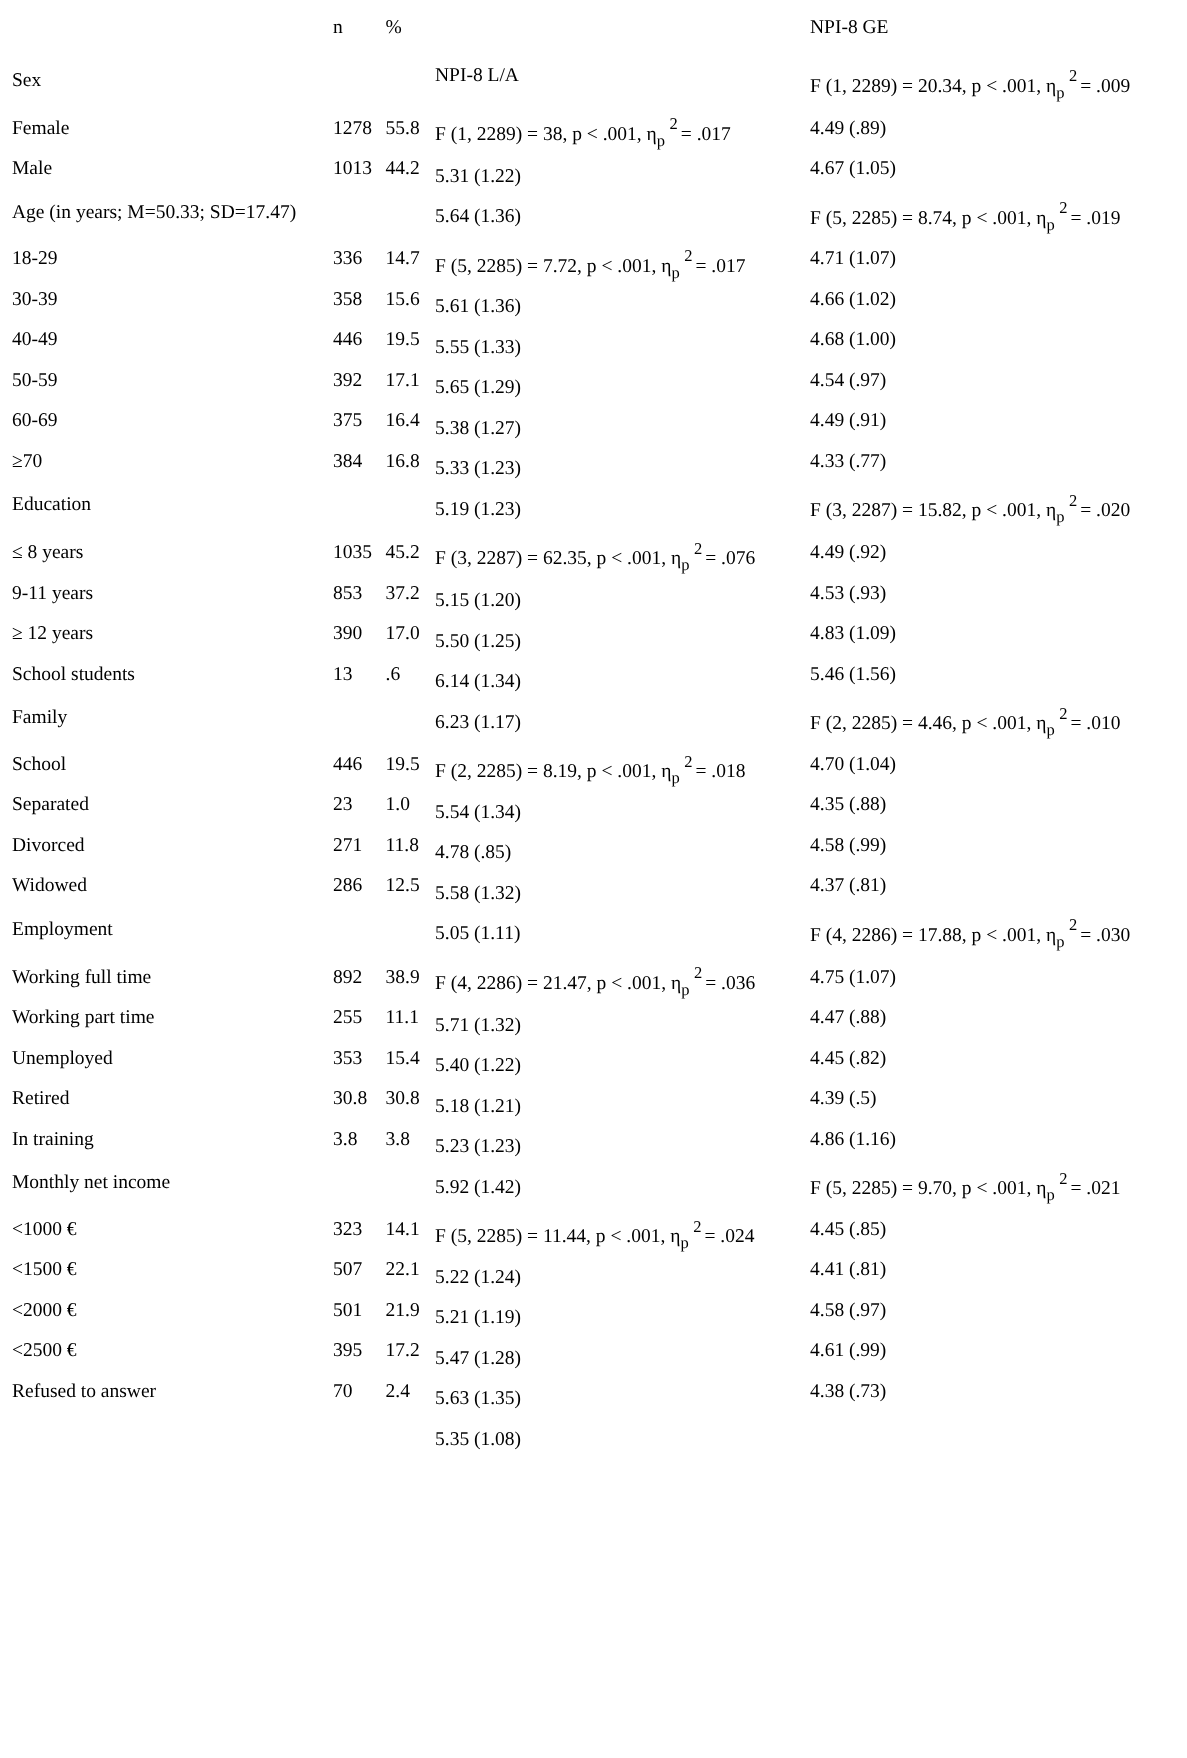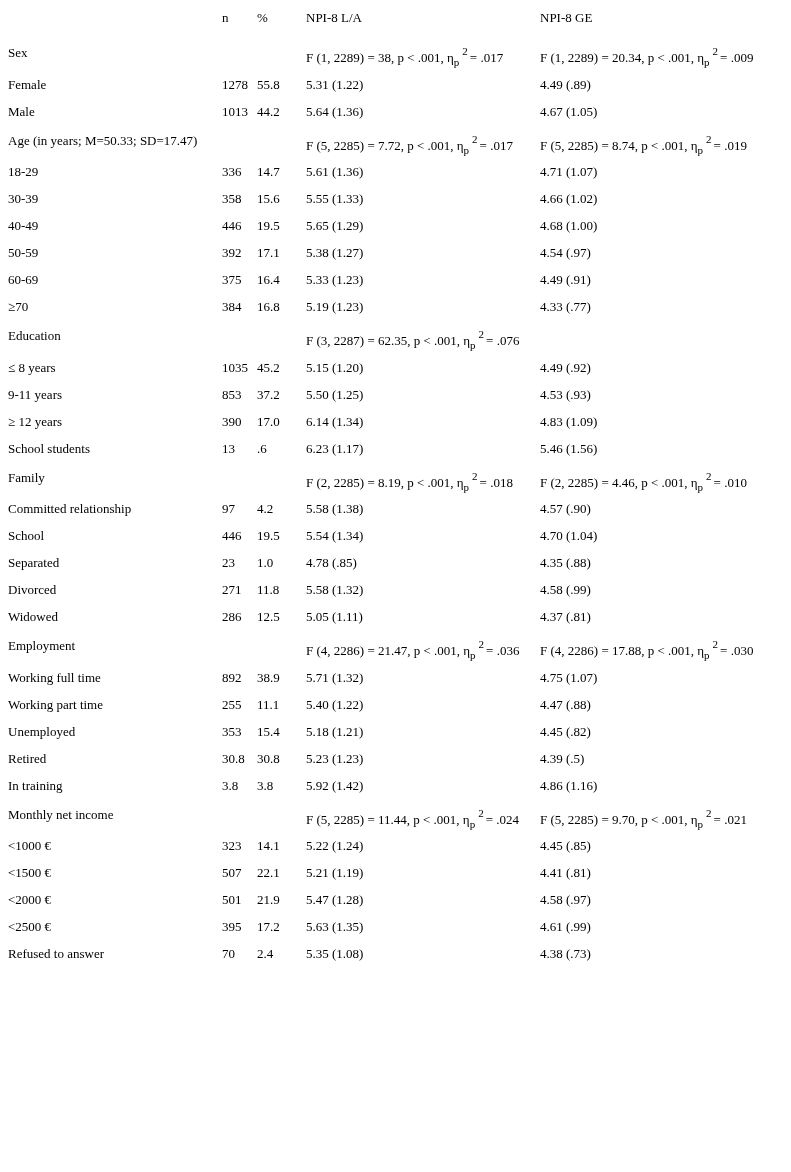--- a/index.html
+++ b/index.html
@@ -10,21 +10,21 @@
   }
   .tbl { position: absolute; left: 0; top: 0; width: 791px; }
   .row { position: relative; height: 27px; }
   .row.group { height: 33.5px; }
   .row.header { height: 33px; }
   .cell { position: absolute; top: 10px; white-space: nowrap; }
   .row.group .cell { top: 12px; }
   .c-label { left: 8px; }
   .c-n { left: 222px; }
   .c-pct { left: 257px; }
-  .c-la { left: 306px; }
+  .c-la { left: 290px; margin-top: 32px; }
   .c-ge { left: 540px; }
   .eta sub { font-size: 11px; vertical-align: -4px; }
   .eta sup { font-size: 11px; vertical-align: 7px; padding: 0 2px 0 3px; }
 </style>
 </head>
 <body>
 
 <div class="tbl">
   <div class="row header">
     <span class="cell c-n">n</span>
@@ -95,20 +95,21 @@
       <div class="row">
         <span class="cell c-label">≥70</span>
         <span class="cell c-n">384</span>
         <span class="cell c-pct">16.8</span>
         <span class="cell c-la">5.19 (1.23)</span>
         <span class="cell c-ge">4.33 (.77)</span>
       </div>
       <div class="row group">
         <span class="cell c-label">Education</span>
         <span class="cell eta c-la"><span>F (3, 2287) = 62.35, p &lt; .001, η</span><sub>p</sub><sup>2</sup><span>= .076</span></span>
+        <span class="cell eta c-ge"><span>F (3, 2287) = 15.82, p &lt; .001, η</span><sub>p</sub><sup>2</sup><span>= .020</span></span>
       </div>
       <div class="row">
         <span class="cell c-label">≤ 8 years</span>
         <span class="cell c-n">1035</span>
         <span class="cell c-pct">45.2</span>
         <span class="cell c-la">5.15 (1.20)</span>
         <span class="cell c-ge">4.49 (.92)</span>
       </div>
       <div class="row">
         <span class="cell c-label">9-11 years</span>
@@ -130,27 +131,20 @@
         <span class="cell c-pct">.6</span>
         <span class="cell c-la">6.23 (1.17)</span>
         <span class="cell c-ge">5.46 (1.56)</span>
       </div>
       <div class="row group">
         <span class="cell c-label">Family</span>
         <span class="cell eta c-la"><span>F (2, 2285) = 8.19, p &lt; .001, η</span><sub>p</sub><sup>2</sup><span>= .018</span></span>
         <span class="cell eta c-ge"><span>F (2, 2285) = 4.46, p &lt; .001, η</span><sub>p</sub><sup>2</sup><span>= .010</span></span>
       </div>
       <div class="row">
-        <span class="cell c-label">Committed relationship</span>
-        <span class="cell c-n">97</span>
-        <span class="cell c-pct">4.2</span>
-        <span class="cell c-la">5.58 (1.38)</span>
-        <span class="cell c-ge">4.57 (.90)</span>
-      </div>
-      <div class="row">
         <span class="cell c-label">School</span>
         <span class="cell c-n">446</span>
         <span class="cell c-pct">19.5</span>
         <span class="cell c-la">5.54 (1.34)</span>
         <span class="cell c-ge">4.70 (1.04)</span>
       </div>
       <div class="row">
         <span class="cell c-label">Separated</span>
         <span class="cell c-n">23</span>
         <span class="cell c-pct">1.0</span>

